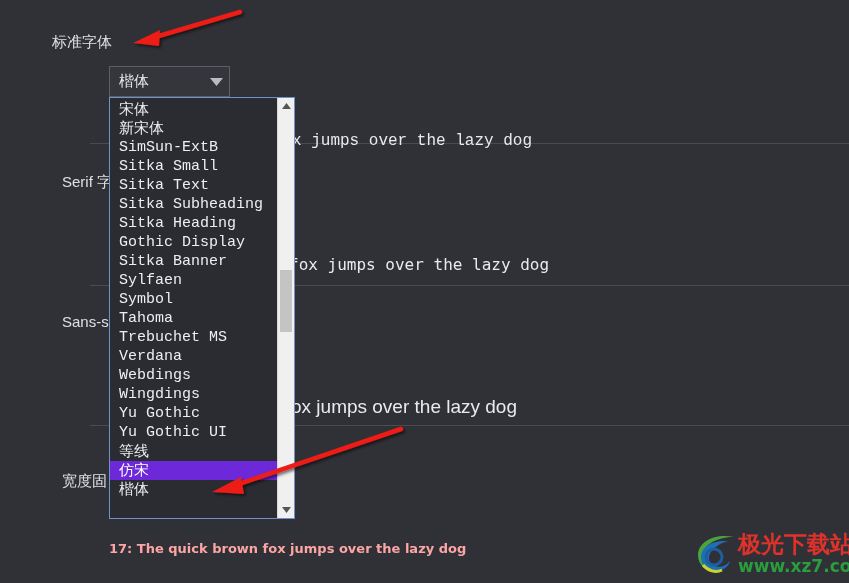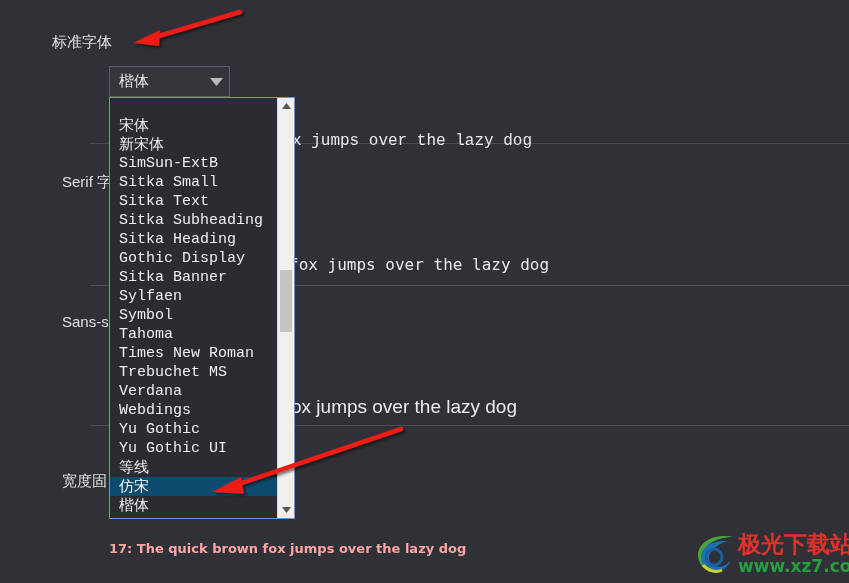--- a/index.html
+++ b/index.html
@@ -67,36 +67,36 @@
     background:#2b2c31;
     border:1px solid #6f93c9;
     box-sizing:border-box;
     display:flex;
     overflow:hidden;
   }
   .dd-list{
     flex:1;
     position:relative;
     overflow:hidden;
-    padding-top:18px;
+    padding-top:2px;
     box-sizing:border-box;
   }
   .dd-item{
     height:19px;
     line-height:19px;
     padding-left:9px;
     font-size:15px;
     color:#eceff1;
     white-space:nowrap;
     box-sizing:border-box;
     font-family:Liberation Mono, monospace;
   }
   .dd-item.cjk{font-family:"DejaVu Sans","Liberation Sans",sans-serif;}
   .dd-item.selected{
-    background:#0c4a6e;
+    background:#6d28d9;
     color:#ffffff;
   }
 
   
   .dd-scrollbar{
     width:17px;
     background:#f0f0f0;
     position:relative;
     flex:0 0 17px;
     border-left:1px solid #d8d8d8;
@@ -189,24 +189,24 @@
         <div class="dd-item">SimSun-ExtB</div>
         <div class="dd-item">Sitka Small</div>
         <div class="dd-item">Sitka Text</div>
         <div class="dd-item">Sitka Subheading</div>
         <div class="dd-item">Sitka Heading</div>
         <div class="dd-item">Gothic Display</div>
         <div class="dd-item">Sitka Banner</div>
         <div class="dd-item">Sylfaen</div>
         <div class="dd-item">Symbol</div>
         <div class="dd-item">Tahoma</div>
-        <div class="dd-item">Times New Roman</div>
         <div class="dd-item">Trebuchet MS</div>
         <div class="dd-item">Verdana</div>
         <div class="dd-item">Webdings</div>
+        <div class="dd-item">Wingdings</div>
         <div class="dd-item">Yu Gothic</div>
         <div class="dd-item">Yu Gothic UI</div>
         <div class="dd-item cjk">等线</div>
         <div class="dd-item cjk selected">仿宋</div>
         <div class="dd-item cjk">楷体</div>
       </div>
     <div class="dd-scrollbar">
       <div class="sb-btn up">
         <svg width="9" height="6" viewBox="0 0 9 6">
             <polygon points="4.5,0 9,6 0,6" fill="#555555"></polygon>

